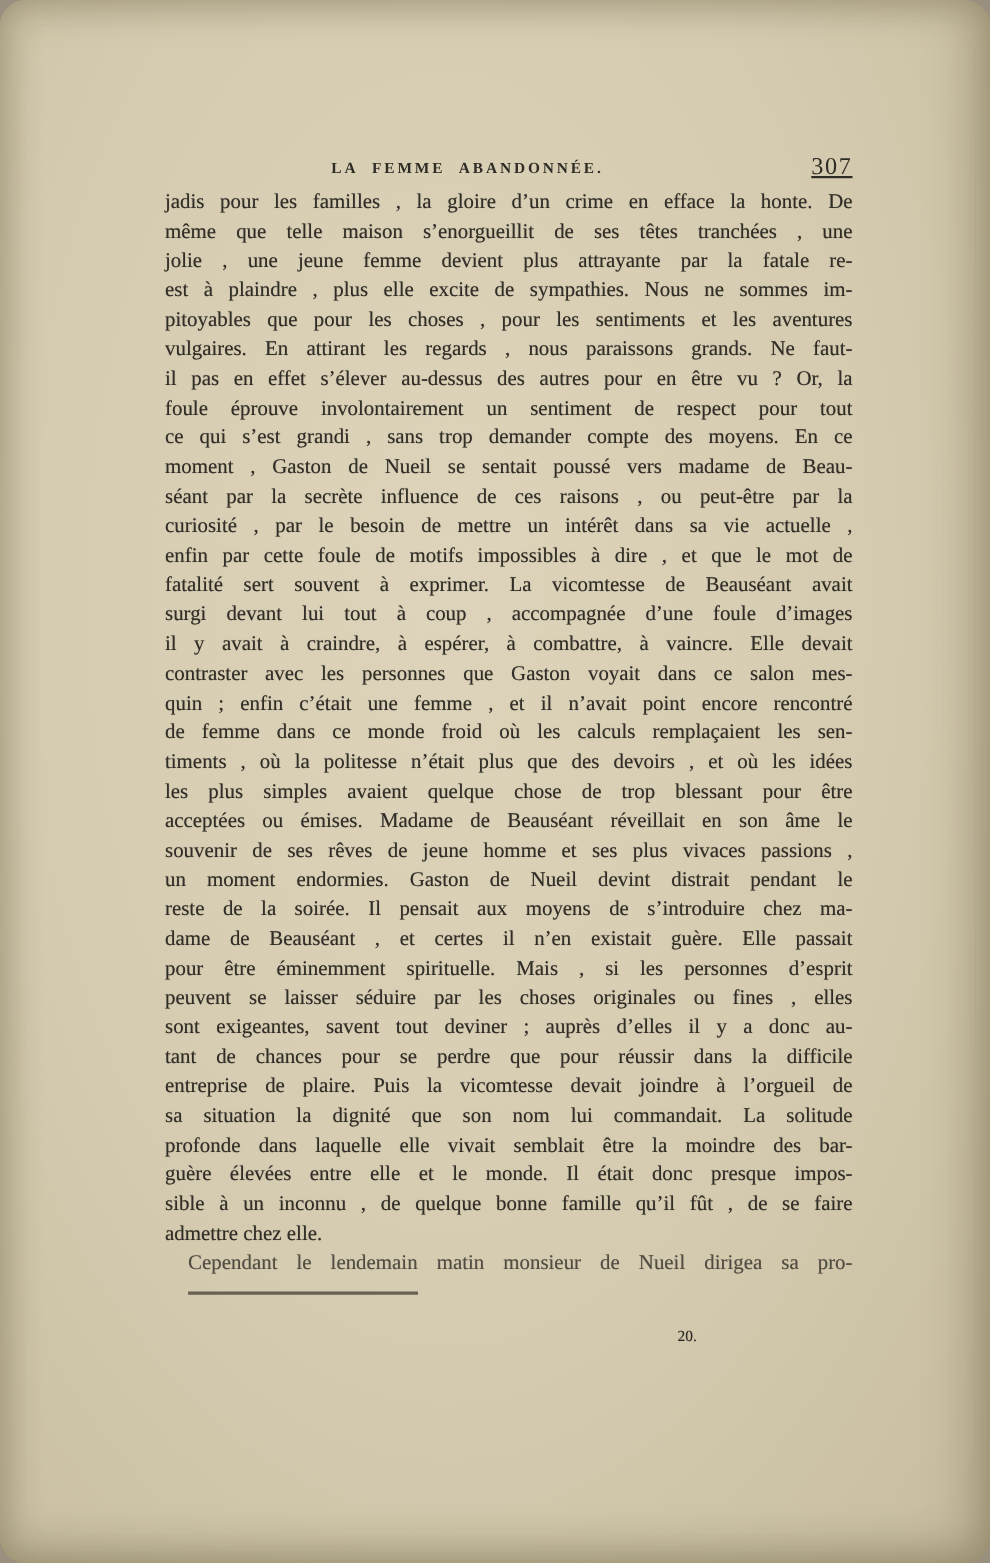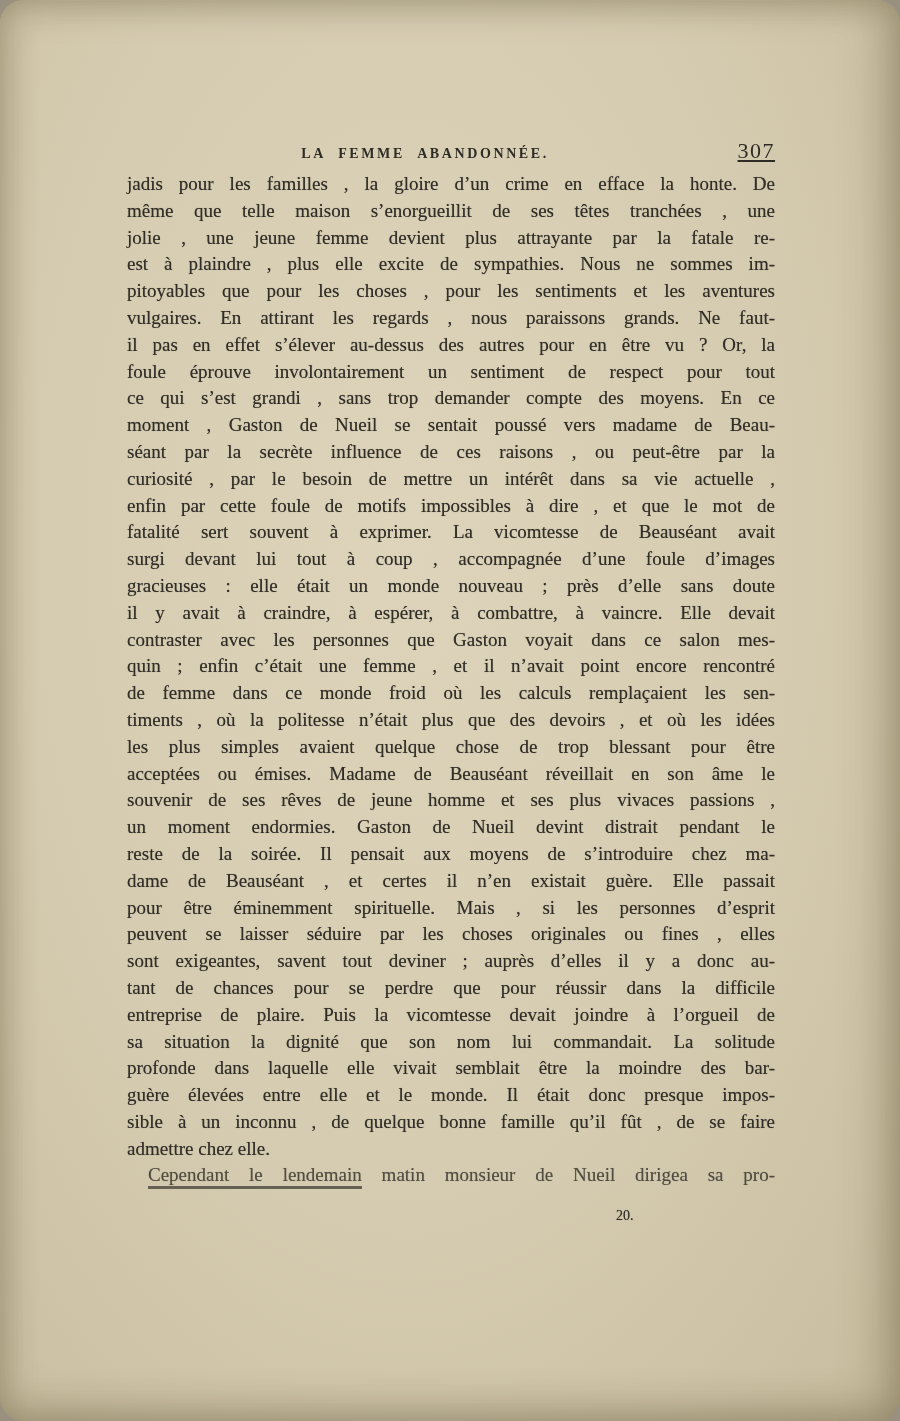--- a/index.html
+++ b/index.html
@@ -43,29 +43,29 @@
     letter-spacing: 1.5px;
     color: #2f2c25;
     text-decoration: underline;
   }
   .text-block {
     position: absolute; left: 127px; top: 171px; width: 648px;
     font-size: 19px;
     line-height: 26.8px;
     text-shadow: 0 0 0.7px rgba(49,46,39,.55);
   }
-  .line { min-height: 26.8px; }
+  .line { min-height: 26.8px; margin-left: 23px; }
   .line.justify { text-align: justify; text-align-last: justify; }
   .line.plain { text-align: left; }
   .line.indent { padding-left: 21px; }
   .line.faded { opacity: .8; }
   .italic { }
   .ink-underline {
     border-bottom: 3px solid rgba(52,48,40,.85);
-    padding-bottom: 1px;
+    padding-bottom: 15px;
   }
   .signature-mark {
     position: absolute; left: 616px; top: 1208px;
     font-size: 14px;
     color: #2f2c25;
     text-shadow: 0 0 0.7px rgba(49,46,39,.55);
   }
 </style>
 </head>
 <body>
@@ -85,21 +85,20 @@
       <div class="line justify"><span>vulgaires. En attirant les regards , nous paraissons grands. Ne faut-</span></div>
       <div class="line justify"><span>il pas en effet s’élever au-dessus des autres pour en être vu ? Or, la</span></div>
       <div class="line justify"><span>foule éprouve involontairement un sentiment de respect pour tout</span></div>
       <div class="line justify"><span>ce qui s’est grandi , sans trop demander compte des moyens. En ce</span></div>
       <div class="line justify"><span>moment , Gaston de Nueil se sentait poussé vers madame de Beau-</span></div>
       <div class="line justify"><span>séant par la secrète influence de ces raisons , ou peut-être par la</span></div>
       <div class="line justify"><span>curiosité , par le besoin de mettre un intérêt dans sa vie actuelle ,</span></div>
       <div class="line justify"><span>enfin par cette foule de motifs impossibles à dire , et que le mot de</span></div>
       <div class="line justify"><span class="italic">fatalité</span><span> sert souvent à exprimer. La vicomtesse de Beauséant avait</span></div>
       <div class="line justify"><span>surgi devant lui tout à coup , accompagnée d’une foule d’images</span></div>
-      <div class="line justify"><span>gracieuses : elle était un monde nouveau ; près d’elle sans doute</span></div>
       <div class="line justify"><span>il y avait à craindre, à espérer, à combattre, à vaincre. Elle devait</span></div>
       <div class="line justify"><span>contraster avec les personnes que Gaston voyait dans ce salon mes-</span></div>
       <div class="line justify"><span>quin ; enfin c’était une femme , et il n’avait point encore rencontré</span></div>
       <div class="line justify"><span>de femme dans ce monde froid où les calculs remplaçaient les sen-</span></div>
       <div class="line justify"><span>timents , où la politesse n’était plus que des devoirs , et où les idées</span></div>
       <div class="line justify"><span>les plus simples avaient quelque chose de trop blessant pour être</span></div>
       <div class="line justify"><span>acceptées ou émises. Madame de Beauséant réveillait en son âme le</span></div>
       <div class="line justify"><span>souvenir de ses rêves de jeune homme et ses plus vivaces passions ,</span></div>
       <div class="line justify"><span>un moment endormies. Gaston de Nueil devint distrait pendant le</span></div>
       <div class="line justify"><span>reste de la soirée. Il pensait aux moyens de s’introduire chez ma-</span></div>

